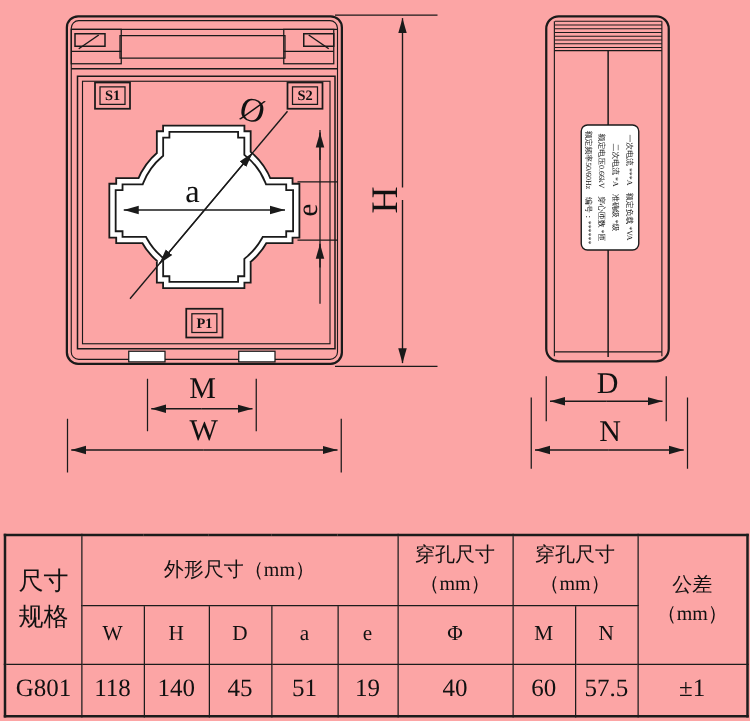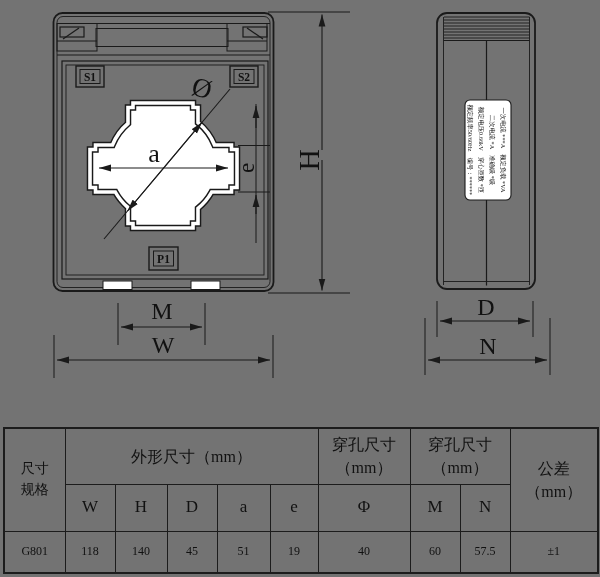--- a/index.html
+++ b/index.html
@@ -1,29 +1,29 @@
 <!DOCTYPE html>
 <html><head>
 <meta charset="utf-8">
 <style>
   html,body{margin:0;padding:0;background:#ffffff;}
-  .stage{position:relative;width:600px;height:577px;background:#737373;overflow:hidden;
+  .stage{position:relative;width:600px;height:577px;background:#fca5a5;overflow:hidden;
          font-family:"Liberation Serif","DejaVu Serif",serif;}
   .stage svg{position:absolute;left:0;top:0;}
   svg text{fill:#111;}
   .dimtable{position:absolute;left:3px;top:427px;width:594px;height:145px;
             border-collapse:collapse;table-layout:fixed;
             font-family:"Liberation Serif","DejaVu Serif",serif;color:#111;}
   .dimtable td{border:1.5px solid #1c1c1c;text-align:center;vertical-align:middle;
                padding:0;white-space:pre-line;line-height:1.45;}
   .dimtable{border:2px solid #1c1c1c;}
   .grp{font-size:16px;}
   .sub{font-size:17px;}
-  .dat{font-size:12px;}
-  .spec{font-size:14px;}
+  .dat{font-size:20px;}
+  .spec{font-size:20px;}
 </style>
 </head>
 <body>
 
 <div class="stage">
 
 <svg width="600" height="422" viewBox="0 0 600 422">
   <defs>
     <marker id="ah" markerUnits="userSpaceOnUse" markerWidth="13" markerHeight="8" refX="12" refY="4" orient="auto">
       <path d="M0,0.6 L12,4 L0,7.4 Z" fill="#1a1a1a"></path>

